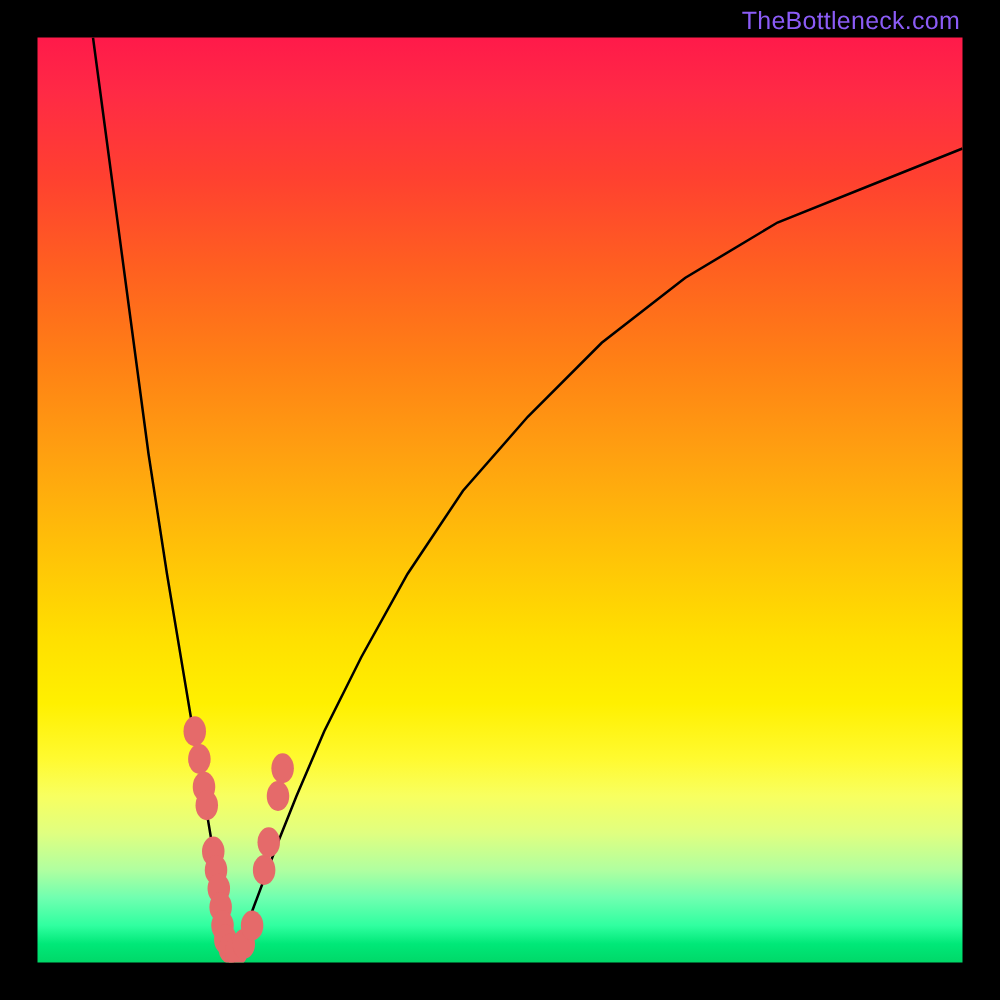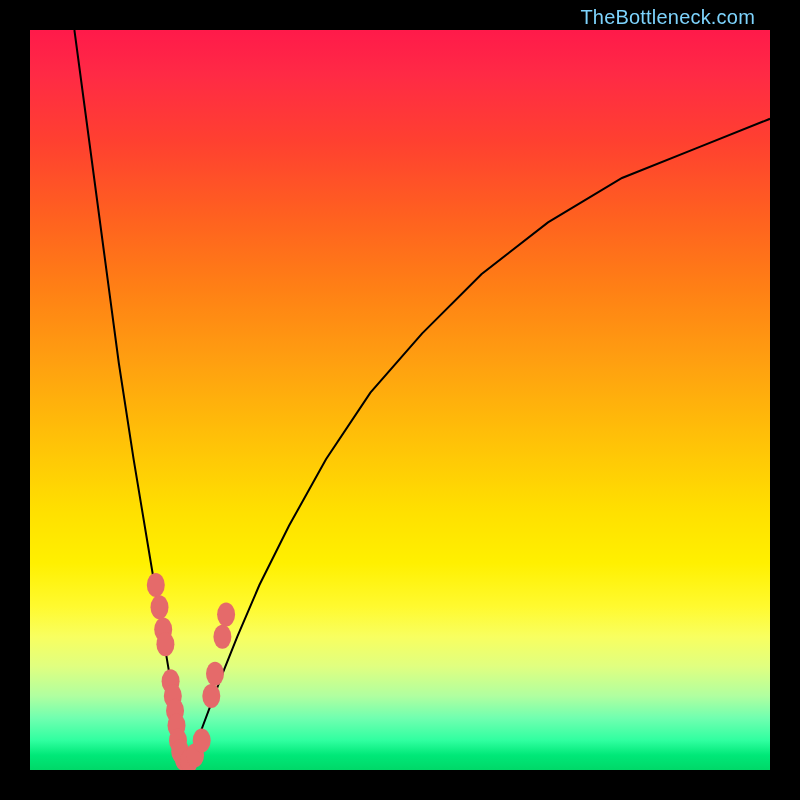--- a/index.html
+++ b/index.html
@@ -32,25 +32,25 @@
       #b0ffa0 90%,
       #70ffb0 93%,
       #30ffa0 96%,
       #00e878 98%,
       #00d868 100%
     );
   }
   .watermark {
     position: absolute;
     top: 6px;
-    right: 45px;
+    right: 32px;
     font-family: Arial, sans-serif;
     font-size: 20px;
     font-weight: 500;
-    color: #7dd3fc;
+    color: #8b5cf6;
     letter-spacing: 0.2px;
   }
   svg.curves {
     position: absolute;
     left: 0;
     top: 0;
     width: 740px;
     height: 740px;
   }
   .curve { fill: none; stroke: #000; stroke-width: 2; }

